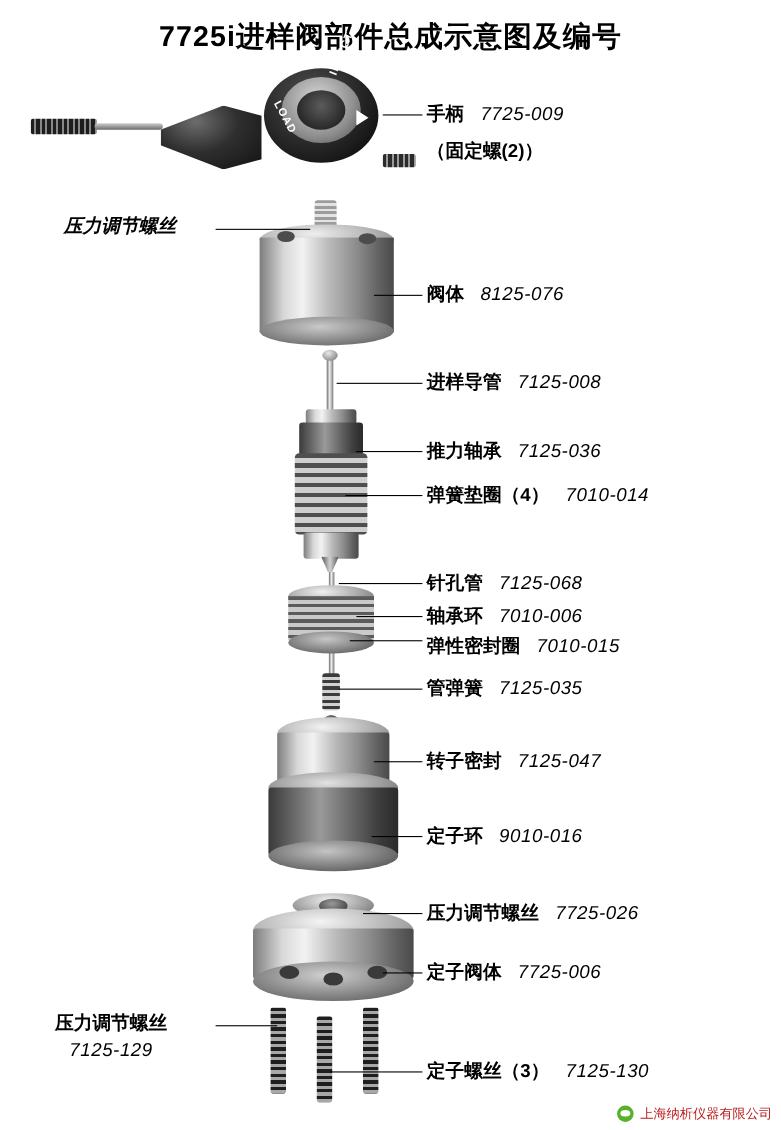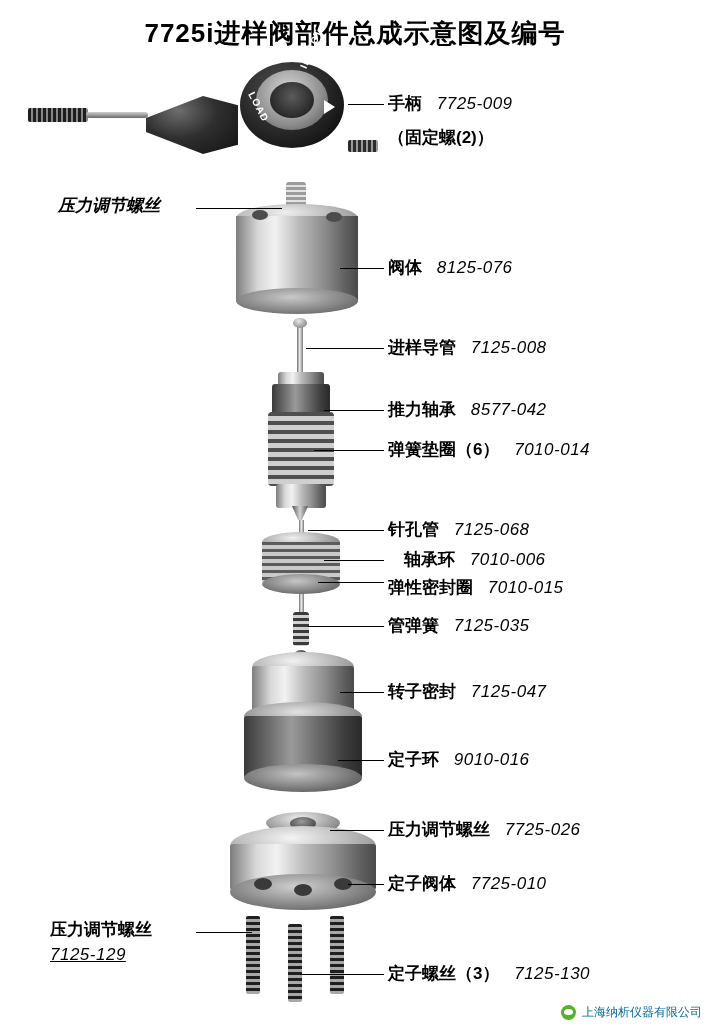--- a/index.html
+++ b/index.html
@@ -33,21 +33,21 @@
               #6b6b6b 62%,#3d3d3d 85%,#2a2a2a 100%);
     border-radius:3px;
   }
   .knobblack{
     background:radial-gradient(ellipse at 35% 25%,#6d6d6d 0%,#2f2f2f 45%,#121212 100%);
   }
   .ellipse{border-radius:50%;}
 
   #footer{
     position:absolute;right:8px;bottom:6px;display:flex;align-items:center;gap:6px;
-    font-size:12px;color:#0369a1;
+    font-size:12px;color:#b91c1c;
   }
   #footer .wx{
     width:15px;height:15px;border-radius:50%;
     background:#58b12a;position:relative;
   }
   #footer .wx:after{
     content:"";position:absolute;left:3px;top:4px;width:9px;height:6px;
     background:#fff;border-radius:50% 50% 45% 45%;
   }
 </style>
@@ -206,34 +206,34 @@
   <span class="pn">8125-076</span>
 </div>
 
 <div class="label" style="left:388px;top:336px;">
   <span class="cn">进样导管</span>
   <span class="pn">7125-008</span>
 </div>
 
 <div class="label" style="left:388px;top:398px;">
   <span class="cn">推力轴承</span>
-  <span class="pn">8577-042</span>
+  <span class="pn">7125-036</span>
 </div>
 
 <div class="label" style="left:388px;top:438px;">
-  <span class="cn">弹簧垫圈（6）</span>
+  <span class="cn">弹簧垫圈（4）</span>
   <span class="pn">7010-014</span>
 </div>
 
 <div class="label" style="left:388px;top:518px;">
   <span class="cn">针孔管</span>
   <span class="pn">7125-068</span>
 </div>
 
-<div class="label" style="left:388px;top:548px;margin-left:16px;">
+<div class="label" style="left:388px;top:548px;">
   <span class="cn">轴承环</span>
   <span class="pn">7010-006</span>
 </div>
 
 <div class="label" style="left:388px;top:576px;">
   <span class="cn">弹性密封圈</span>
   <span class="pn">7010-015</span>
 </div>
 
 <div class="label" style="left:388px;top:614px;">
@@ -251,26 +251,26 @@
   <span class="pn">9010-016</span>
 </div>
 
 <div class="label" style="left:388px;top:818px;">
   <span class="cn">压力调节螺丝</span>
   <span class="pn">7725-026</span>
 </div>
 
 <div class="label" style="left:388px;top:872px;">
   <span class="cn">定子阀体</span>
-  <span class="pn">7725-010</span>
+  <span class="pn">7725-006</span>
 </div>
 
 <div class="label" style="left:50px;top:918px;">
   <div class="cn">压力调节螺丝</div>
-  <div class="pn" style="margin-left:0;margin-top:4px;text-decoration:underline;">7125-129</div>
+  <div class="pn" style="margin-left:13px;margin-top:4px;">7125-129</div>
 </div>
 
 <div class="label" style="left:388px;top:962px;">
   <span class="cn">定子螺丝（3）</span>
   <span class="pn">7125-130</span>
 </div>
 
 <div id="footer">
   <span class="wx"></span>
   <span>上海纳析仪器有限公司</span>

